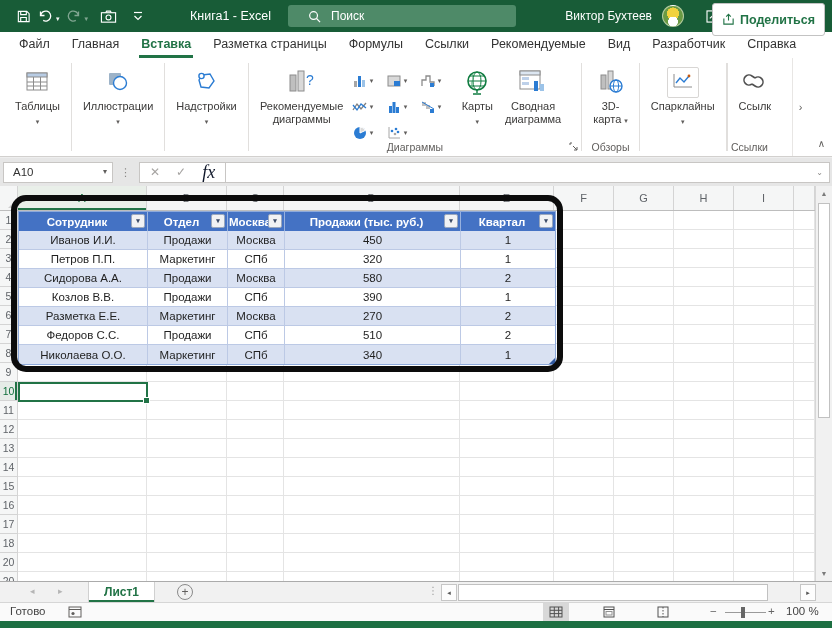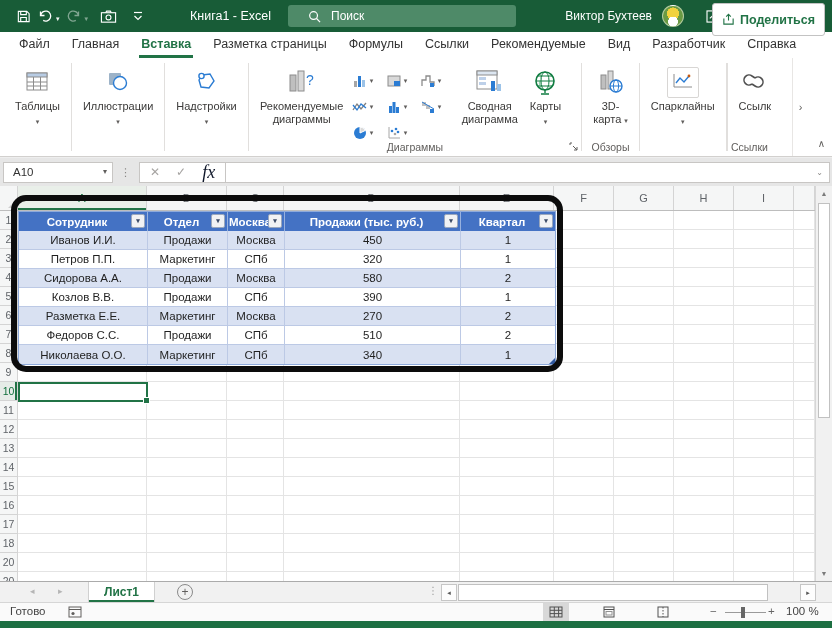--- a/index.html
+++ b/index.html
@@ -315,44 +315,44 @@
             <circle cx="6" cy="6" r="1.3" fill="#2b7cd3"></circle>
             <circle cx="10" cy="4" r="1.3" fill="#2b7cd3"></circle>
             <circle cx="9" cy="9" r="1.3" fill="#a6a6a6"></circle>
             <circle cx="12" cy="7" r="1.3" fill="#2b7cd3"></circle>
           </svg>
           <span class="mcaret">▾</span>
         </span>
     </div>
     <div class="bigbtn">
       <span class="bicon">
+          <svg width="28" height="28" viewBox="0 0 28 28">
+            <circle cx="14" cy="13" r="9" fill="#fff" stroke="#107c41" stroke-width="1.6"></circle>
+            <ellipse cx="14" cy="13" rx="4" ry="9" fill="none" stroke="#107c41"></ellipse>
+            <path d="M5 13 h18 M6.5 8 h15 M6.5 18 h15" stroke="#107c41" fill="none"></path>
+            <path d="M9 5 q3 3 0 7 q-3 4 1 8" fill="#2e9e5b" opacity=".5"></path>
+            <path d="M14 22 v3 M10 26 h8" stroke="#107c41" stroke-width="1.4" fill="none"></path>
+          </svg>
+        </span>
+      <span>Карты</span>
+      <span class="bcaret">▾</span>
+    </div>
+    <div class="bigbtn">
+      <span class="bicon">
           <svg width="30" height="26" viewBox="0 0 30 26">
             <rect x="2" y="2" width="20" height="18" fill="#fff" stroke="#8c8c8c"></rect>
             <rect x="2" y="2" width="20" height="4" fill="#dce6f1" stroke="#8c8c8c"></rect>
             <rect x="4" y="8" width="7" height="3" fill="#bdd0e9"></rect>
             <rect x="4" y="13" width="7" height="3" fill="#bdd0e9"></rect>
             <rect x="16" y="12" width="4" height="10" fill="#2b7cd3"></rect>
             <rect x="22" y="15" width="4" height="7" fill="#9cc3e8"></rect>
           </svg>
         </span>
       <span>Сводная</span>
       <span>диаграмма</span>
-    </div>
-    <div class="bigbtn">
-      <span class="bicon">
-          <svg width="28" height="28" viewBox="0 0 28 28">
-            <circle cx="14" cy="13" r="9" fill="#fff" stroke="#107c41" stroke-width="1.6"></circle>
-            <ellipse cx="14" cy="13" rx="4" ry="9" fill="none" stroke="#107c41"></ellipse>
-            <path d="M5 13 h18 M6.5 8 h15 M6.5 18 h15" stroke="#107c41" fill="none"></path>
-            <path d="M9 5 q3 3 0 7 q-3 4 1 8" fill="#2e9e5b" opacity=".5"></path>
-            <path d="M14 22 v3 M10 26 h8" stroke="#107c41" stroke-width="1.4" fill="none"></path>
-          </svg>
-        </span>
-      <span>Карты</span>
-      <span class="bcaret">▾</span>
     </div>
     <div class="glabel">Диаграммы</div>
     <div class="launcher"><svg width="9" height="9" viewBox="0 0 9 9">
           <path d="M1 3 V1 h2 M4 4 l4 4 M8 5 v3 h-3" fill="none" stroke="#605e5c"></path>
         </svg></div>
   </div>
   <div class="vsep"></div>
   <div class="rgroup">
     <div class="bigbtn">
       <span class="bicon">

